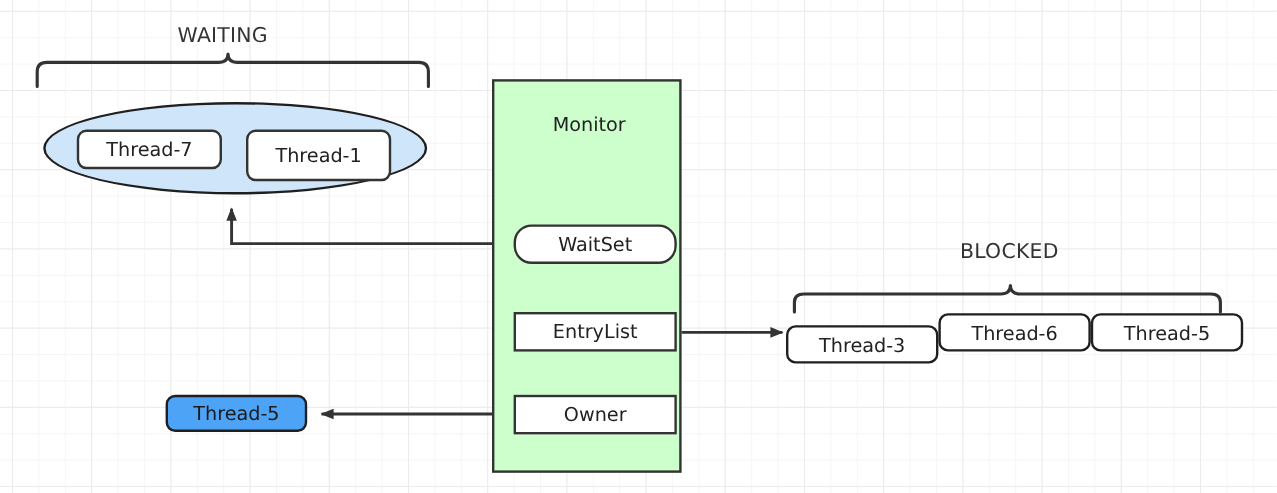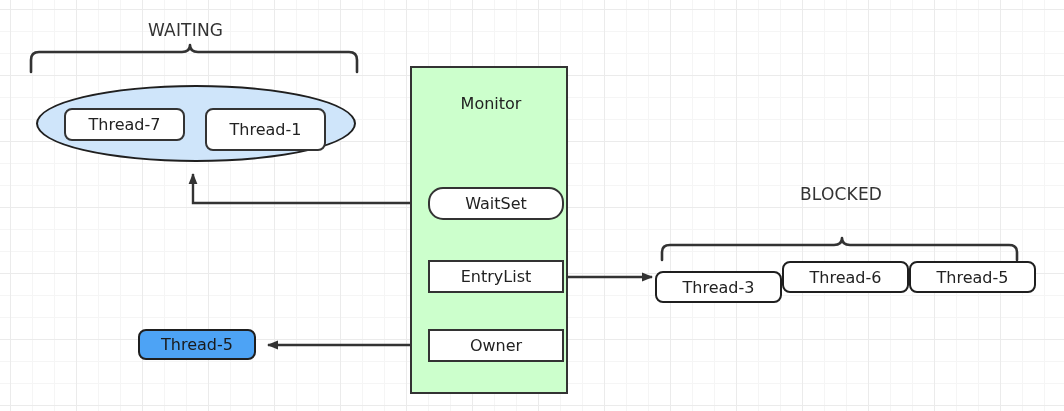--- a/index.html
+++ b/index.html
@@ -150,21 +150,21 @@
   </div>
 
   <div class="nodebox" style="left:428px; top:187px; width:136px; height:33px;border-radius:15px;">WaitSet</div>
 
   <div class="nodebox" style="left:428px; top:260px; width:136px; height:33px;">EntryList</div>
 
   <div class="nodebox" style="left:428px; top:329px; width:136px; height:33px;">Owner</div>
 
   <div class="nodebox rounded" id="thread2-box">Thread-5</div>
 
-  <div class="label-free" style="left:800px; top:184px;">BLOCKED</div>
+  <div class="label-free" style="left:800px; top:200px;">BLOCKED</div>
 
   <div class="nodebox rounded" style="left:655px; top:261px; width:127px; height:32px; border-width:2.5px; border-color:#1f1f1f;margin-top:10px;">Thread-3</div>
 
   <div class="nodebox rounded" style="left:782px; top:261px; width:127px; height:32px; border-width:2.5px; border-color:#1f1f1f;">Thread-6</div>
 
   <div class="nodebox rounded" style="left:909px; top:261px; width:127px; height:32px; border-width:2.5px; border-color:#1f1f1f;">Thread-5</div>
 
 </div>
 
 </body></html>

